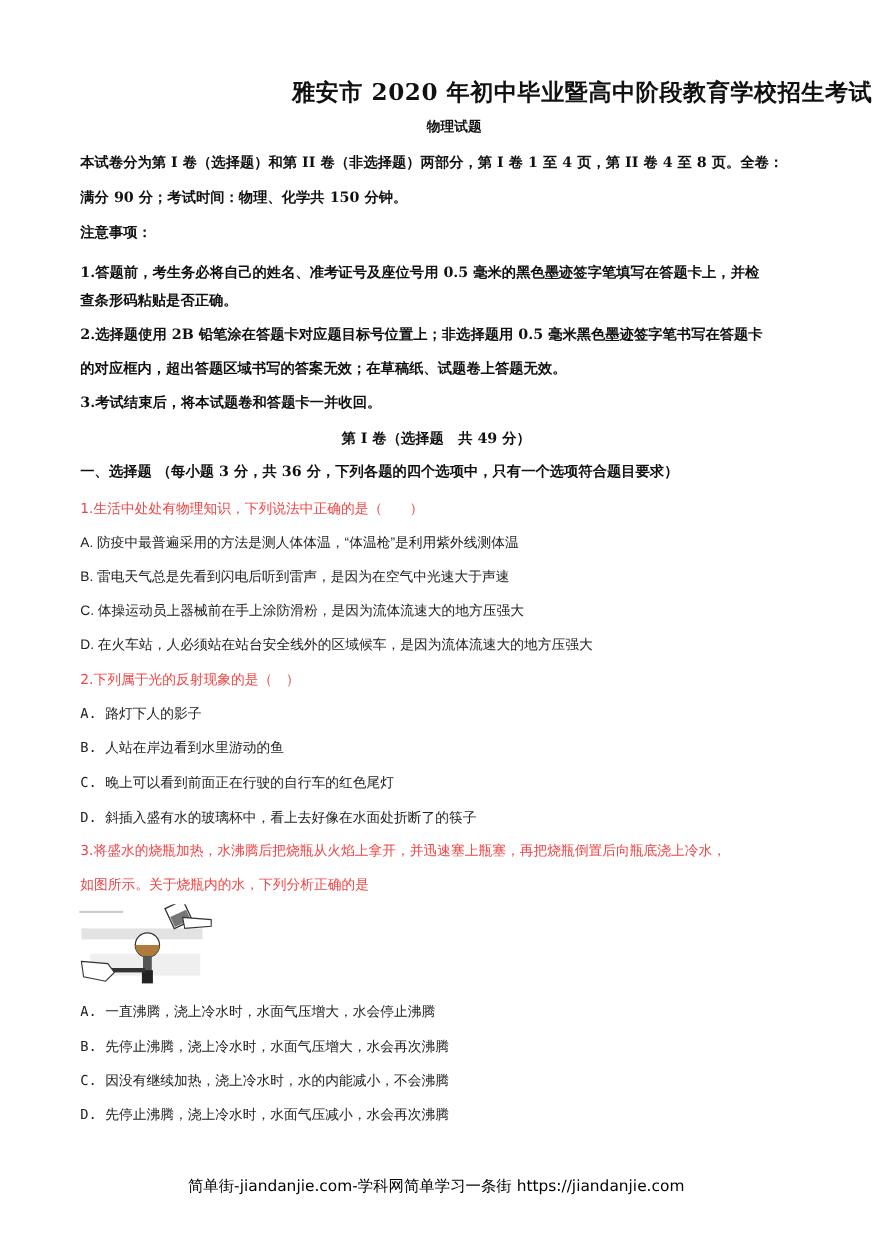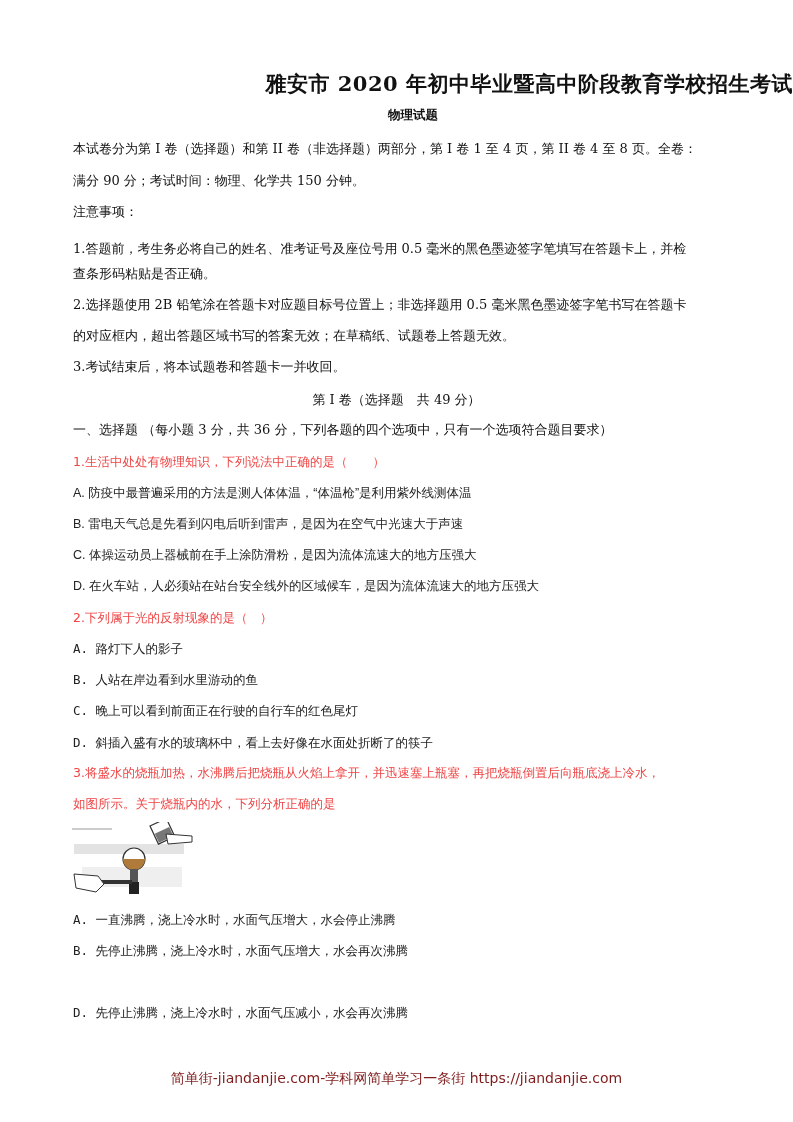--- a/index.html
+++ b/index.html
@@ -1,27 +1,27 @@
 <!DOCTYPE html>
 <html><head>
 <meta charset="utf-8">
 <style>
   html, body { margin: 0; padding: 0; background: #ffffff; }
   body { width: 793px; height: 1122px; position: relative; overflow: hidden; color: #111; font-family: "DejaVu Serif", "Liberation Serif", serif; }
   .page { position: absolute; left: 0; top: 0; width: 793px; height: 1122px; }
   .title { position: absolute; left: 0; right: 0; top: 70px; text-align: right; font-size: 21px; font-weight: bold; letter-spacing: 0.5px; }
   .subtitle { position: absolute; left: 0; right: 0; top: 107px; text-align: center; font-size: 12.5px; font-weight: bold; margin-left: 33px; }
   .line { position: absolute; left: 73px; font-size: 13px; white-space: nowrap; line-height: 18px; }
-  .bold { font-weight: normal; }
+  .bold { font-weight: bold; }
   .center { left: 0; right: 0; text-align: center; }
   .opt { font-family: Liberation Sans, sans-serif; font-size: 12.5px; color: #222; }
   .opt2 { font-family: "DejaVu Sans Mono", "Liberation Mono", monospace; font-size: 12.5px; color: #222; }
   .q { font-family: "DejaVu Sans", "Liberation Sans", sans-serif; font-size: 12.5px; color: #ef4444; }
   .figure { position: absolute; left: 72px; top: 822px; width: 124px; height: 76px; }
-  .footer { position: absolute; left: 0; right: 0; top: 1070px; text-align: center; font-family: "DejaVu Sans", "Liberation Sans", sans-serif; font-size: 14px; color: #7f1d1d; }
+  .footer { position: absolute; left: 0; right: 0; top: 1070px; text-align: center; font-family: "DejaVu Sans", "Liberation Sans", sans-serif; font-size: 14px; color: #000000; }
 </style>
 </head>
 <body>
 
 <div class="page">
   <div class="title">雅安市 2020 年初中毕业暨高中阶段教育学校招生考试</div>
   <div class="subtitle">物理试题</div>
 
   <div class="line bold" style="top:140px">本试卷分为第 I 卷（选择题）和第 II 卷（非选择题）两部分，第 I 卷 1 至 4 页，第 II 卷 4 至 8 页。全卷：</div>
   <div class="line bold" style="top:172px">满分 90 分；考试时间：物理、化学共 150 分钟。</div>
@@ -69,16 +69,17 @@
       <rect x="58" y="47" width="8" height="14" fill="#555"></rect>
       <rect x="57" y="60" width="10" height="12" fill="#222"></rect>
 
       <rect x="28" y="58" width="32" height="4" fill="#333"></rect>
       <path d="M2 52 L26 54 L32 62 L24 70 L4 66 Z" fill="#fff" stroke="#333" stroke-width="1"></path>
     </svg>
   </div>
 
   <div class="line opt2" style="top:911px">A.  一直沸腾，浇上冷水时，水面气压增大，水会停止沸腾</div>
   <div class="line opt2" style="top:942px">B.  先停止沸腾，浇上冷水时，水面气压增大，水会再次沸腾</div>
+  <div class="line opt2" style="top:973px">C.  因没有继续加热，浇上冷水时，水的内能减小，不会沸腾</div>
   <div class="line opt2" style="top:1004px">D.  先停止沸腾，浇上冷水时，水面气压减小，水会再次沸腾</div>
 
   <div class="footer">简单街-jiandanjie.com-学科网简单学习一条街 https://jiandanjie.com</div>
 </div>
 
 </body></html>

